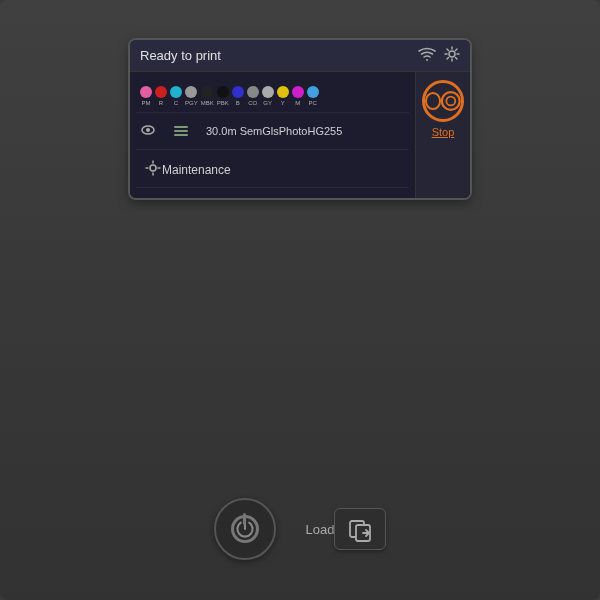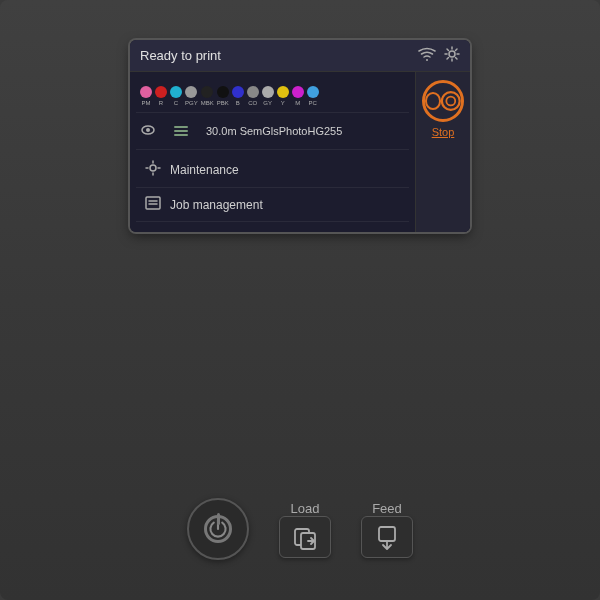--- a/index.html
+++ b/index.html
@@ -141,21 +141,20 @@
     }
 
     
     .menu-section {
       padding: 2px 0;
     }
 
     .menu-item {
       display: flex;
       align-items: center;
-      gap: 8px;
       padding: 8px 8px;
       border-bottom: 1px solid #2a2a3a;
       cursor: pointer;
       text-align: center;
     }
 
     .menu-item-icon {
       color: #aaa;
       font-size: 14px;
       width: 18px;
@@ -248,21 +247,20 @@
       position: absolute;
       top: -5px;
       width: 3px;
       height: 12px;
       background: #777;
       border-radius: 2px;
     }
 
     .control-group {
       display: flex;
-      flex-direction: column;
       align-items: center;
     }
 
     .control-label {
       color: #aaa;
       font-size: 13px;
     }
 
     .control-button {
       width: 52px;
@@ -398,28 +396,20 @@
         <div class="menu-item">
               <span class="menu-item-icon"><svg width="16" height="16" viewBox="0 0 16 16" fill="none" stroke="#aaa" stroke-width="1.5" stroke-linecap="round">
       <circle cx="8" cy="8" r="3"></circle>
       <line x1="8" y1="1" x2="8" y2="3"></line>
       <line x1="8" y1="13" x2="8" y2="15"></line>
       <line x1="1" y1="8" x2="3" y2="8"></line>
       <line x1="13" y1="8" x2="15" y2="8"></line>
     </svg></span>
               <span class="menu-item-text">Maintenance</span>
             </div>
-            <div class="menu-item">
-              <span class="menu-item-icon"><svg width="16" height="14" viewBox="0 0 16 14" fill="none" stroke="#aaa" stroke-width="1.5" stroke-linecap="round">
-      <rect x="1" y="1" width="14" height="12" rx="1"></rect>
-      <line x1="4" y1="5" x2="12" y2="5"></line>
-      <line x1="4" y1="8" x2="12" y2="8"></line>
-    </svg></span>
-              <span class="menu-item-text">Job management</span>
-            </div>
           </div>
 
       </div>
 
       <div class="stop-panel">
         <div class="stop-button">
           <svg width="22" height="22" viewBox="0 0 22 22" fill="none">
             <circle cx="11" cy="11" r="10" stroke="#e07020" stroke-width="2.5"></circle>
             <circle cx="11" cy="11" r="5" stroke="#e07020" stroke-width="2"></circle>
           </svg>
@@ -446,26 +436,16 @@
       <div class="control-button">
         <svg class="load-svg" viewBox="0 0 28 28">
           <rect x="4" y="6" width="14" height="16" rx="2" stroke="#aaa" stroke-width="1.8"></rect>
           <rect x="10" y="10" width="14" height="16" rx="2" stroke="#aaa" stroke-width="1.8" fill="#2e2e2e"></rect>
           <line x1="17" y1="18" x2="22" y2="18" stroke="#aaa" stroke-width="1.8"></line>
           <polyline points="20,15 23,18 20,21" stroke="#aaa" stroke-width="1.8" fill="none"></polyline>
         </svg>
       </div>
     </div>
 
-    <div class="control-group">
-      <span class="control-label">Feed</span>
-      <div class="control-button">
-        <svg class="feed-svg" viewBox="0 0 28 28">
-          <rect x="6" y="4" width="16" height="14" rx="2" stroke="#aaa" stroke-width="1.8"></rect>
-          <line x1="14" y1="18" x2="14" y2="25" stroke="#aaa" stroke-width="1.8"></line>
-          <polyline points="10,22 14,26 18,22" stroke="#aaa" stroke-width="1.8" fill="none"></polyline>
-        </svg>
-      </div>
-    </div>
 
 
   </div>
 </div>
 
 </body></html>

